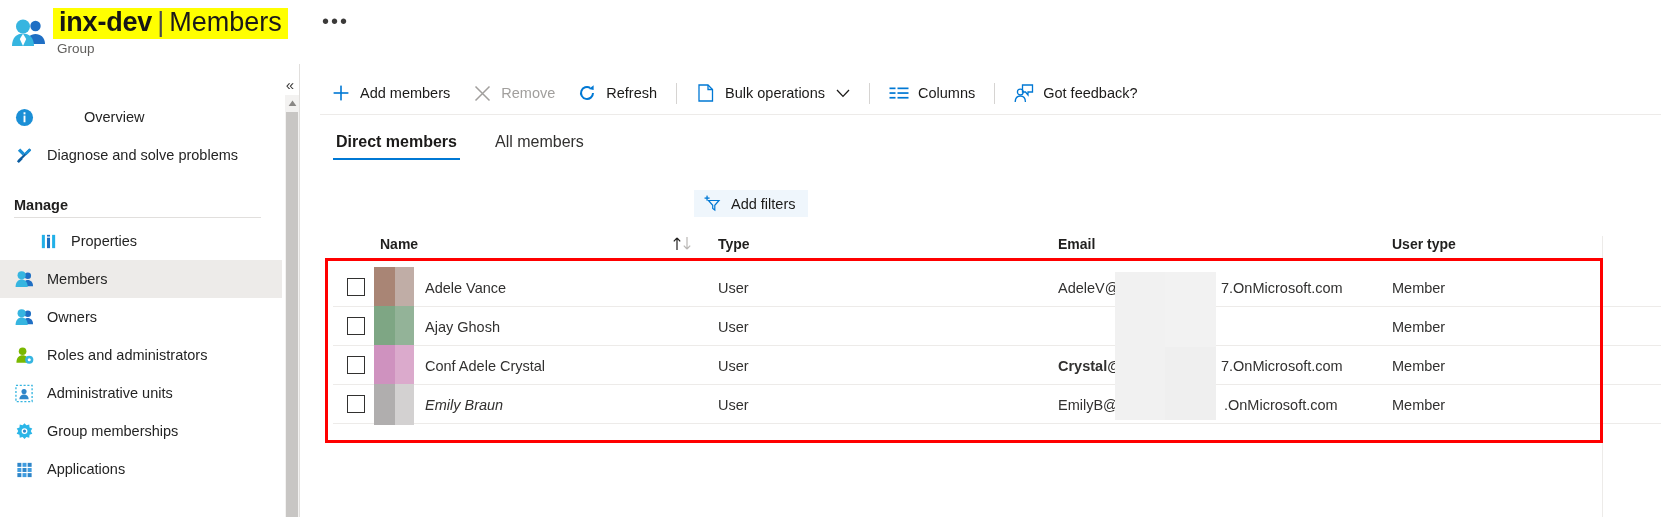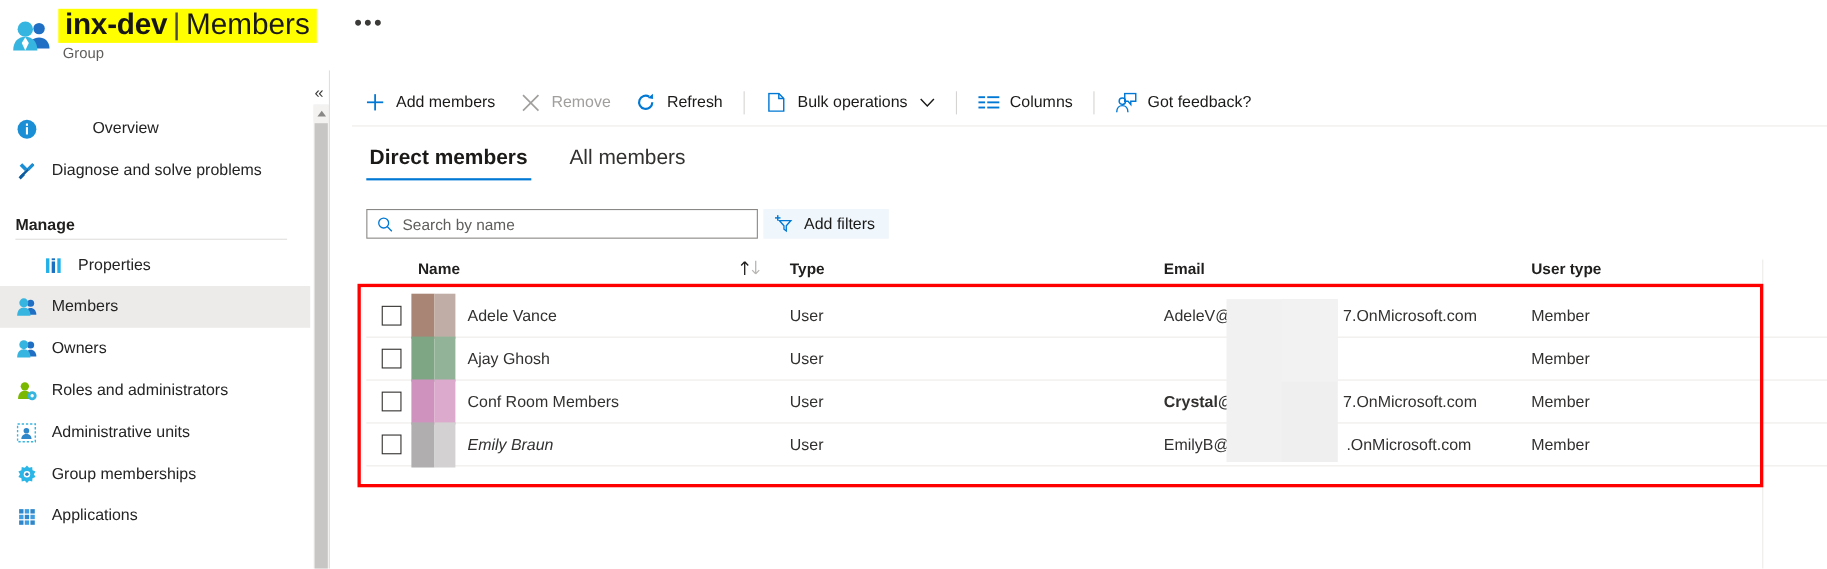--- a/index.html
+++ b/index.html
@@ -49,21 +49,21 @@
   .tb-btn { display:flex; align-items:center; height:34px; padding:0 11px; cursor:pointer;
      font-size:14.5px; color:#1b1a19; white-space:nowrap; }
   .tb-btn.disabled { color:#a19f9d; cursor:default; }
   .tb-btn .tb-ico { width:20px; height:20px; margin-right:9px; display:flex; align-items:center; justify-content:center; }
   .tb-sep { width:1px; height:21px; background:#d6d4d2; margin:0 8px; }
   .tb-chev { margin-left:11px; display:flex; align-items:center; }
   .toolbar-rule { position:absolute; left:320px; top:114px; width:1341px; height:1px; background:#edebe9; }
 
   
   .tabs { position:absolute; left:333px; top:133px; height:34px; display:flex; align-items:flex-start; }
-  .tab { position:relative; font-size:19px; color:#323130; padding:0 3px 9px 3px; margin-right:32px; cursor:pointer; }
+  .tab { position:relative; font-size:16px; color:#323130; padding:0 3px 9px 3px; margin-right:32px; cursor:pointer; }
   .tab.active { font-weight:bold; color:#1b1a19; }
   .tab.active::after { content:""; position:absolute; left:0; right:0; bottom:0; height:2.5px; background:#0078d4; }
 
   
   .search-box { position:absolute; left:333px; top:190px; width:356px; height:27px;
      border:1px solid #8a8886; background:#fff; display:flex; align-items:center; padding-left:8px; }
   .search-box .s-ico { width:15px; height:15px; margin-right:7px; display:flex; align-items:center; justify-content:center; }
   .search-input { border:none; outline:none; font-family:"Liberation Sans", sans-serif;
      font-size:14px; color:#323130; width:300px; background:transparent; }
   .search-input::placeholder { color:#605e5c; }
@@ -325,29 +325,20 @@
       <span>Got feedback?</span>
     </div>
   </div>
   <div class="toolbar-rule"></div>
 
   <div class="tabs">
     <div class="tab active">Direct members</div>
     <div class="tab">All members</div>
   </div>
 
-  <div class="search-box">
-    <span class="s-ico">
-      <svg width="14" height="14" viewBox="0 0 14 14">
-          <circle cx="5.8" cy="5.8" r="4.5" fill="none" stroke="#0078d4" stroke-width="1.2"></circle>
-          <path d="M9.2 9.2 L13.2 13.2" stroke="#0078d4" stroke-width="1.2"></path>
-        </svg>
-    </span>
-    <input class="search-input" type="text" placeholder="Search by name" style="">
-  </div>
 
   <div class="addfilters">
     <span class="f-ico">
       <svg width="18" height="17" viewBox="0 0 18 17">
         <path d="M4.5 5.5 L15 5.5 L10.8 10.3 L10.8 15 L8.7 13.4 L8.7 10.3 Z" fill="none" stroke="#0078d4" stroke-width="1.2"></path>
         <rect x="2.4" y="0.6" width="1.3" height="5" fill="#0078d4"></rect>
         <rect x="0.55" y="2.45" width="5" height="1.3" fill="#0078d4"></rect>
       </svg>
     </span>
     <span>Add filters</span>
@@ -394,21 +385,21 @@
     <div class="cell" style="left:888px;"></div>
     <div class="cell" style="left:1059px;">Member</div>
   </div>
 
   <div class="row" style="top:346px;">
     <div class="cb"></div>
     <div class="avatar">
       <div class="av-l" style="background:#cf92bf"></div>
       <div class="av-r" style="background:#dbaacc"></div>
     </div>
-    <div class="cell" style="left:92px;">Conf Room Members</div>
+    <div class="cell" style="left:92px;">Conf Adele Crystal</div>
     <div class="cell" style="left:385px;">User</div>
     <div class="cell" style="left:725px;font-weight:bold;">Crystal@</div>
     <div class="cell" style="left:888px;">7.OnMicrosoft.com</div>
     <div class="cell" style="left:1059px;">Member</div>
   </div>
 
   <div class="row" style="top:385px;">
     <div class="cb"></div>
     <div class="avatar">
       <div class="av-l" style="background:#b0aeae"></div>

